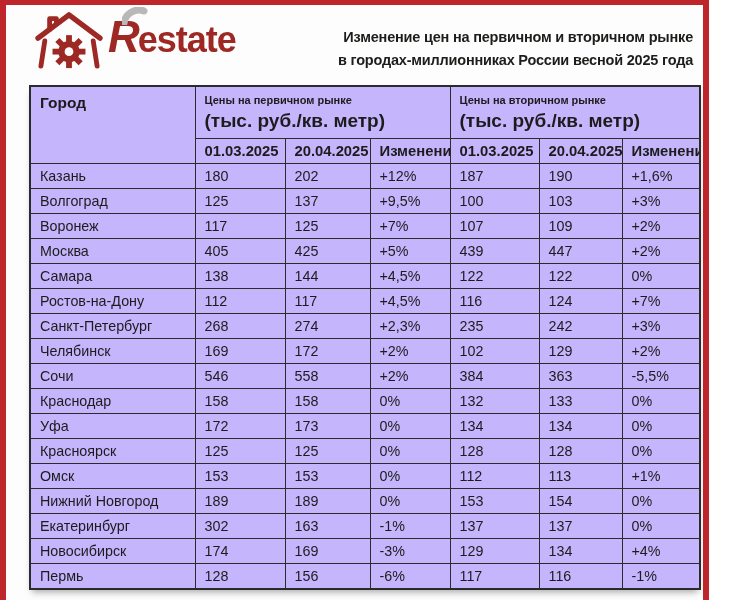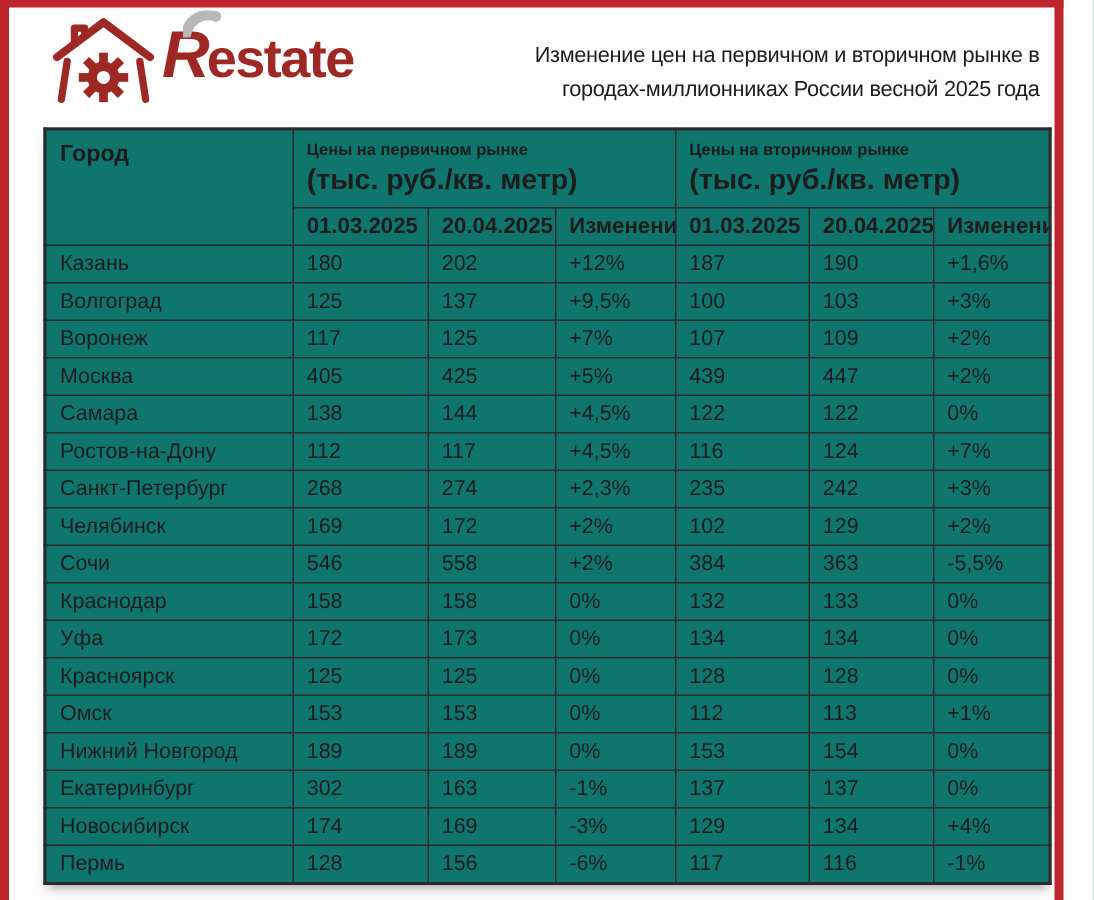--- a/index.html
+++ b/index.html
@@ -23,27 +23,27 @@
   .logo-right{margin-left:4px;margin-top:6px;}
   .logo-word{position:relative;display:block;line-height:1;white-space:nowrap;}
   .logo-swoosh{position:absolute;left:14px;top:-8px;}
   .logo-R{font-size:44px;font-weight:700;font-style:italic;color:var(--logo-red);letter-spacing:-2px;}
   .logo-rest{font-size:36px;font-weight:700;color:var(--logo-red);letter-spacing:-1px;}
   .logo-tagline{margin-top:3px;font-size:12px;font-weight:700;color:var(--accent);
     letter-spacing:3.2px;white-space:nowrap;}
   
   .title{
     position:absolute;top:21px;right:10px;width:356px;
-    font-size:14.5px;font-weight:400;line-height:1.6;color:#1d1d1b;
+    font-size:14.5px;font-weight:700;line-height:1.6;color:#1d1d1b;
     text-align:right;letter-spacing:-0.2px;
   }
   
   table.price-table{
     position:absolute;left:23px;top:80px;width:670px;height:505px;
-    border-collapse:collapse;table-layout:fixed;background:#0f766e;
+    border-collapse:collapse;table-layout:fixed;background:#c4b5fd;
     border:2px solid var(--border);
     box-shadow:0 5px 7px -3px rgba(0,0,0,.35);
     padding-left:23px;
   }
   .price-table th,.price-table td{
     border:1px solid var(--border);
     vertical-align:middle;text-align:left;
     color:var(--text);overflow:hidden;white-space:nowrap;
   }
   .c-city{width:165px;} .c-p1{width:90px;} .c-p2{width:85px;} .c-pd{width:80px;}

